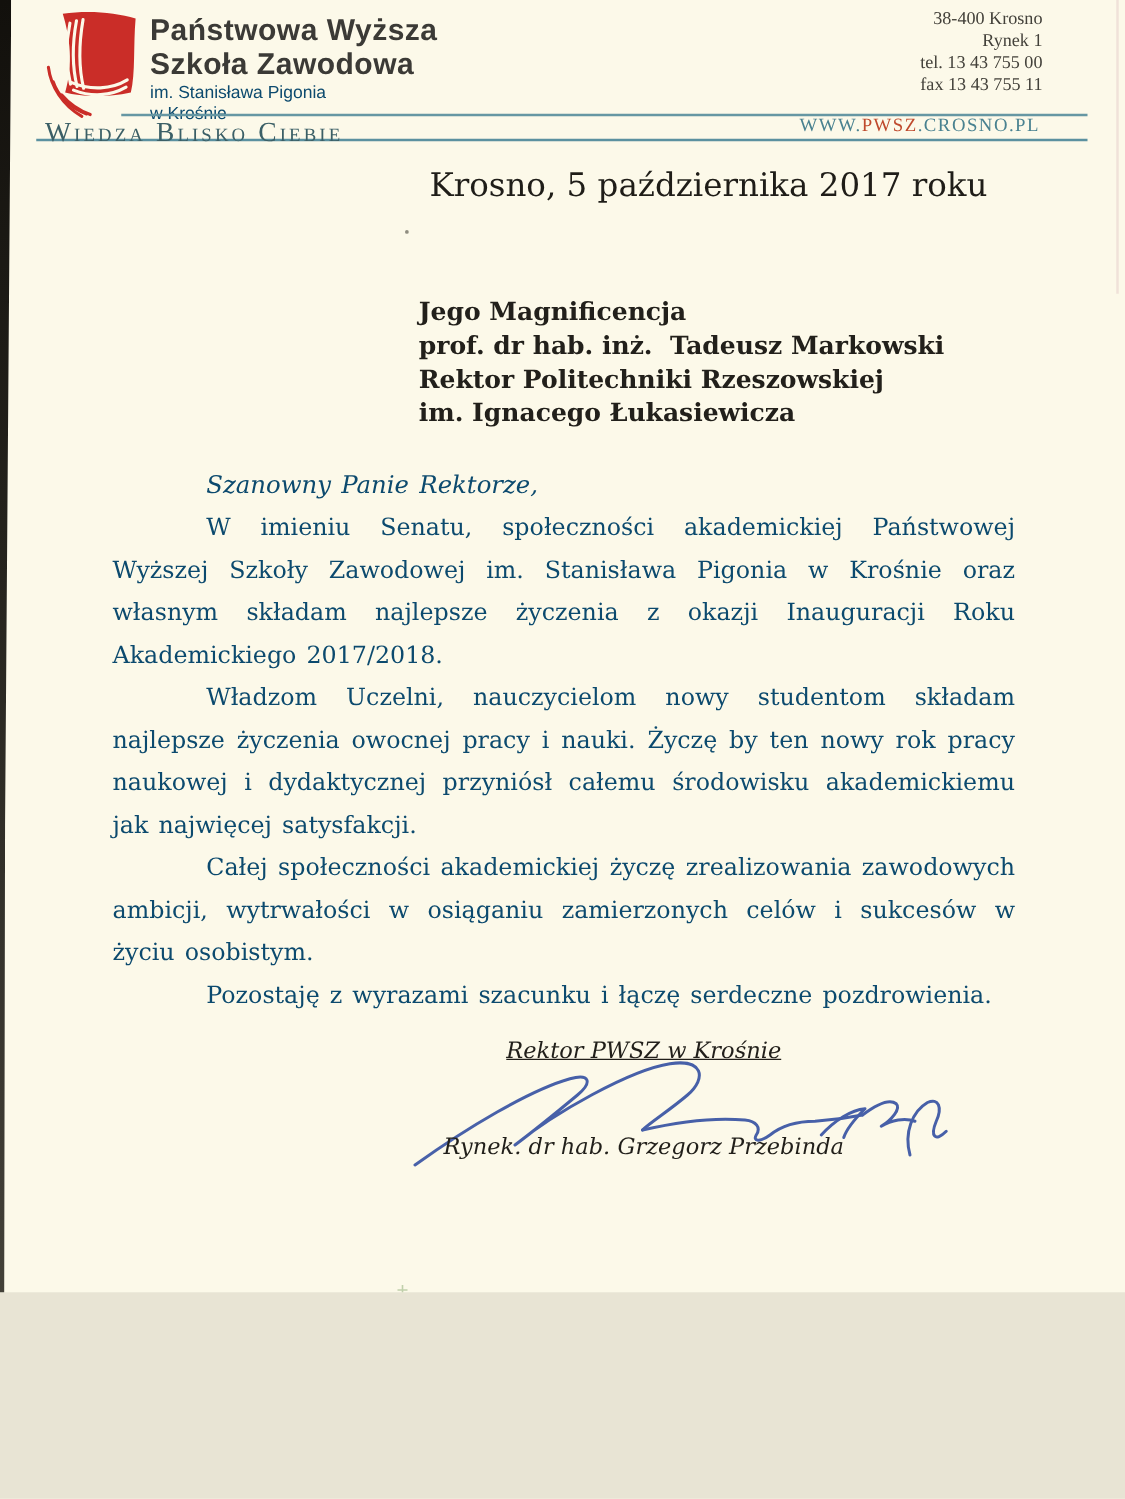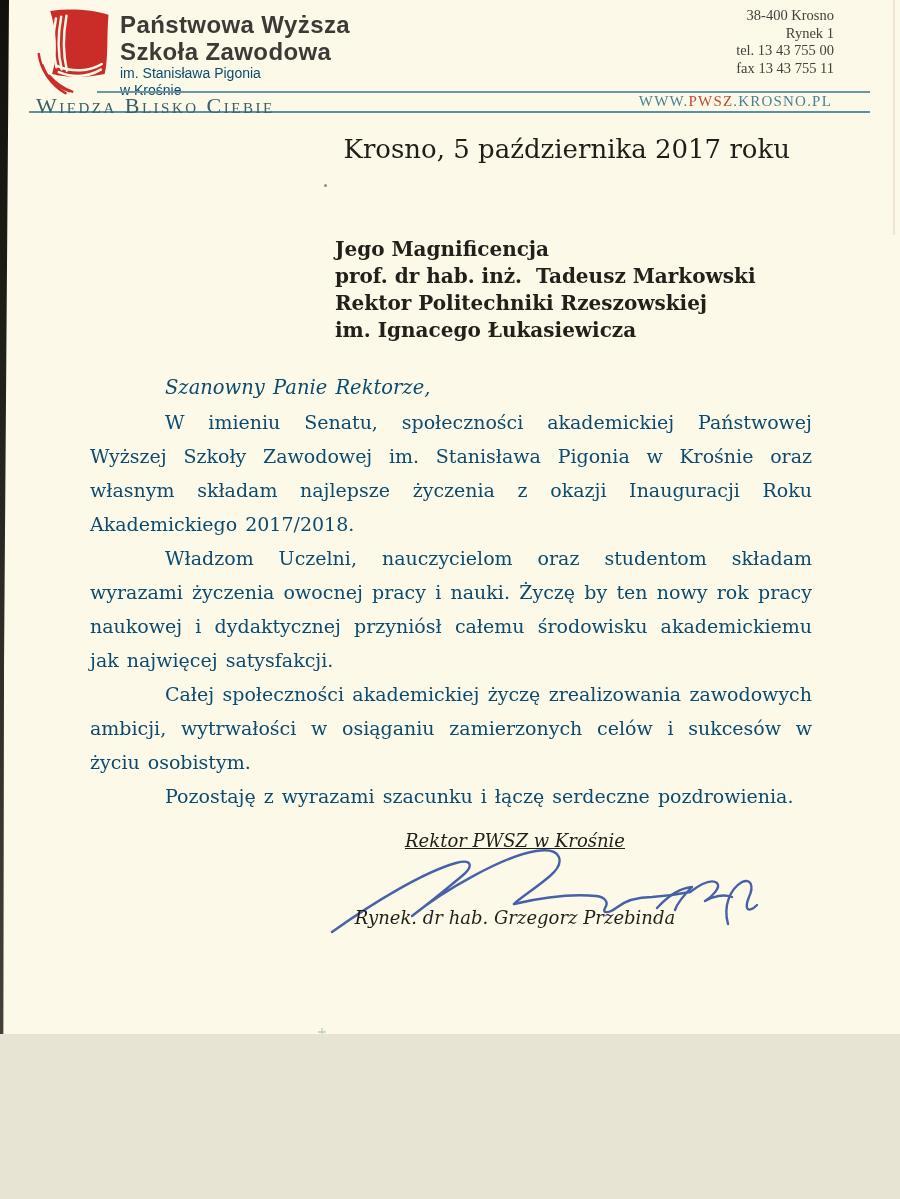--- a/index.html
+++ b/index.html
@@ -85,35 +85,35 @@
   <div class="addr">
     <div>38-400 Krosno</div>
     <div>Rynek 1</div>
     <div>tel. 13 43 755 00</div>
     <div>fax 13 43 755 11</div>
   </div>
 
   <div class="rule-top"></div>
   <div class="rule-bottom"></div>
   <div class="tagline">Wiedza Blisko Ciebie</div>
-  <div class="website"><span>WWW.</span><span class="brand">PWSZ</span><span>.KROSNO.PL</span></div>
+  <div class="website"><span>WWW.</span><span class="brand">PWSZ</span><span>.CROSNO.PL</span></div>
 
   <div class="dateline">Krosno, 5 października 2017 roku</div>
 
   <div class="recipient">
     <div>Jego Magnificencja</div>
     <div>prof. dr hab. inż.&nbsp; Tadeusz Markowski</div>
     <div>Rektor Politechniki Rzeszowskiej</div>
     <div>im. Ignacego Łukasiewicza</div>
   </div>
 
   <div class="bodytext">
     <p class="salutation">Szanowny Panie Rektorze,</p>
     <p>W imieniu Senatu, społeczności akademickiej Państwowej Wyższej Szkoły Zawodowej im. Stanisława Pigonia w Krośnie oraz własnym składam najlepsze życzenia z okazji Inauguracji Roku Akademickiego 2017/2018.</p>
-    <p>Władzom Uczelni, nauczycielom oraz studentom składam wyrazami życzenia owocnej pracy i nauki. Życzę by ten nowy rok pracy naukowej i dydaktycznej przyniósł całemu środowisku akademickiemu jak najwięcej satysfakcji.</p>
+    <p>Władzom Uczelni, nauczycielom nowy studentom składam najlepsze życzenia owocnej pracy i nauki. Życzę by ten nowy rok pracy naukowej i dydaktycznej przyniósł całemu środowisku akademickiemu jak najwięcej satysfakcji.</p>
     <p>Całej społeczności akademickiej życzę zrealizowania zawodowych ambicji, wytrwałości w osiąganiu zamierzonych celów i sukcesów w życiu osobistym.</p>
     <p>Pozostaję z wyrazami szacunku i łączę serdeczne pozdrowienia.</p>
   </div>
 
   <div class="sig-title">Rektor PWSZ w Krośnie</div>
   <svg class="sig-scrawl" viewBox="0 0 444 112" aria-hidden="true">
     <g stroke="#3450a2" stroke-width="2.4" fill="none" stroke-linecap="round" stroke-linejoin="round" opacity="0.9">
       <path d="M16,96 C58,66 108,36 140,27 C156,22.5 158,30 146,40 C128,55 104,74 96,80 C128,54 188,20 220,15 C246,11 250,26 234,40 C220,52 204,62 198,68"></path>
       <path d="M198,68 C228,61 258,58 280,60 C289,61 293,66 289,72 C286,77 292,78 300,72 C310,64 322,61 336,61 C352,60 364,58 374,56"></path>
       <path d="M374,56 C386,47 396,43 401,47 C405,51 397,60 389,65 C397,60 408,58 416,61"></path>

